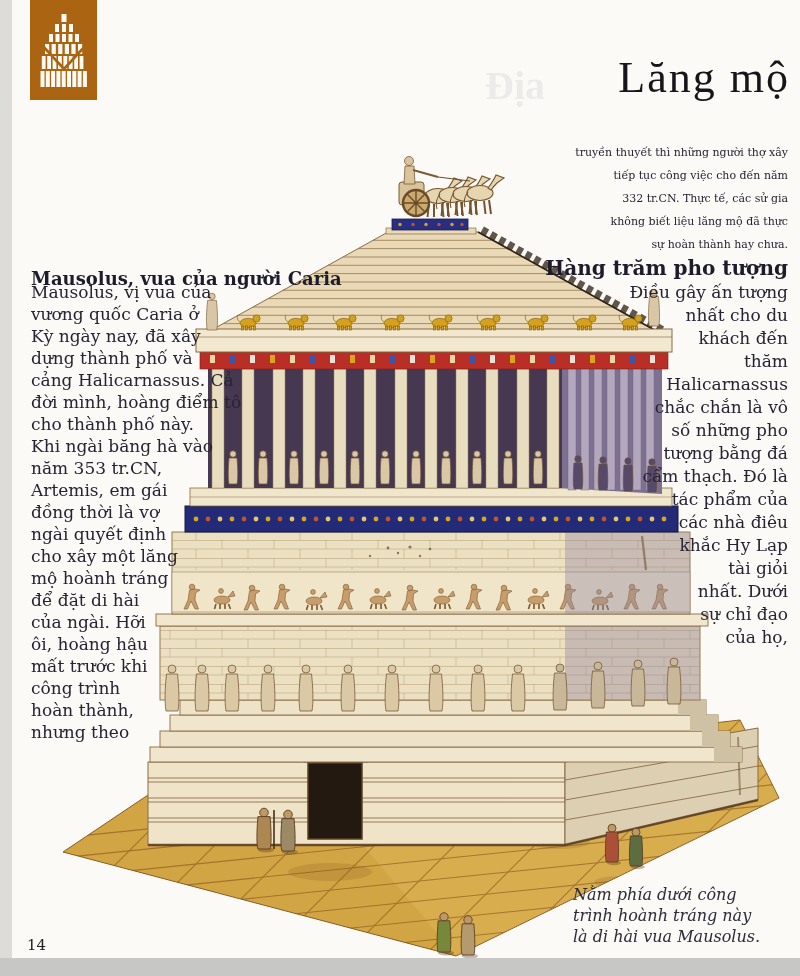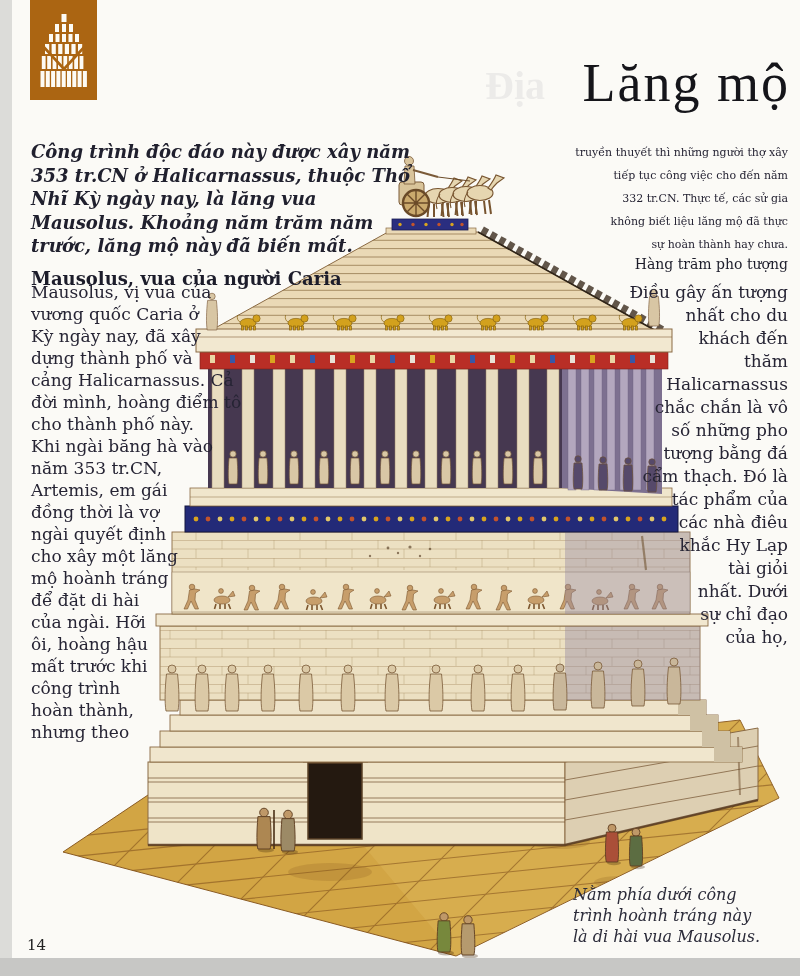--- a/index.html
+++ b/index.html
@@ -3,31 +3,31 @@
 <meta charset="utf-8">
 <style>
   html,body{margin:0;padding:0;}
   .page{position:relative;width:800px;height:976px;background:#fbfaf6;overflow:hidden;
         font-family:"DejaVu Serif",serif;color:#262434;}
   .edge-left{position:absolute;left:0;top:0;width:12px;height:958px;background:#dcdcd9;z-index:0;}
   .edge-bottom{position:absolute;left:0;top:958px;width:800px;height:18px;background:#c7c7c5;z-index:4;}
   .logo{position:absolute;left:30px;top:0;width:67px;height:100px;background:#ab6512;z-index:3;
         display:flex;align-items:center;justify-content:center;}
   .title{position:absolute;top:52px;right:10px;z-index:3;font-family:"Liberation Serif",serif;
-         font-size:54px;letter-spacing:2px;color:#15151a;white-space:nowrap;}
+         font-size:44px;letter-spacing:2px;color:#15151a;white-space:nowrap;}
   .watermark{position:absolute;top:62px;right:255px;z-index:2;font-family:"Liberation Serif",serif;
          font-size:40px;font-weight:bold;color:rgba(40,40,70,0.07);white-space:nowrap;}
   .intro{position:absolute;left:31px;top:140px;font-size:18px;line-height:23.5px;font-weight:bold;
          font-style:italic;color:#20202e;white-space:nowrap;z-index:3;}
   .lefthead{position:absolute;left:31px;top:268px;font-size:18px;font-weight:bold;color:#1c1c2a;
          white-space:nowrap;z-index:3;}
   .leftcol{position:absolute;left:31px;top:281px;font-size:17px;line-height:22px;white-space:nowrap;z-index:3;}
   .rightp1{position:absolute;right:12px;top:141px;font-size:11px;line-height:23px;text-align:right;
          white-space:nowrap;z-index:3;}
-  .righthead{position:absolute;right:12px;top:256px;font-size:14px;font-weight:normal;color:#1c1c2a;
+  .righthead{position:absolute;right:12px;top:256px;font-size:20px;font-weight:bold;color:#1c1c2a;
          text-align:right;white-space:nowrap;z-index:3;}
   .rightp2{position:absolute;right:12px;top:281px;font-size:17px;line-height:23px;text-align:right;
          white-space:nowrap;z-index:3;}
   .caption{position:absolute;right:40px;top:884px;font-size:16px;line-height:21px;font-style:italic;
          color:#2c2c3a;white-space:nowrap;z-index:3;}
   .pagenum{position:absolute;left:27px;top:936px;font-size:15px;color:#222;z-index:5;}
   .illus{position:absolute;left:0;top:0;z-index:1;}
 </style>
 </head>
 <body>
@@ -424,27 +424,20 @@
       <use href="#person" transform="translate(264,849) scale(1.35)" fill="#ad8752"></use>
       <path d="M274,810 L274,849" stroke="#4a2f16" stroke-width="1.6" fill="none"></path>
       <use href="#person" transform="translate(288,851) scale(1.35)" fill="#9c8a66"></use>
       <use href="#person" transform="translate(444,952) scale(1.3)" fill="#77883c"></use>
       <use href="#person" transform="translate(468,955) scale(1.3)" fill="#b59a6e"></use>
       <use href="#person" transform="translate(612,862) scale(1.25)" fill="#aa4f38"></use>
       <use href="#person" transform="translate(636,866) scale(1.25)" fill="#5c6d42"></use>
     </g>
   </svg>
 
-  <div class="intro">
-      <div>Công trình độc đáo này được xây năm</div>
-      <div>353 tr.CN ở Halicarnassus, thuộc Thổ</div>
-      <div>Nhĩ Kỳ ngày nay, là lăng vua</div>
-      <div>Mausolus. Khoảng năm trăm năm</div>
-      <div>trước, lăng mộ này đã biến mất.</div>
-    </div>
 
   <div class="lefthead">Mausolus, vua của người Caria</div>
   <div class="leftcol">
       <div>Mausolus, vị vua của</div>
       <div>vương quốc Caria ở</div>
       <div>Kỳ ngày nay, đã xây</div>
       <div>dựng thành phố và</div>
       <div>cảng Halicarnassus. Cả</div>
       <div>đời mình, hoàng điểm tô</div>
       <div>cho thành phố này.</div>

